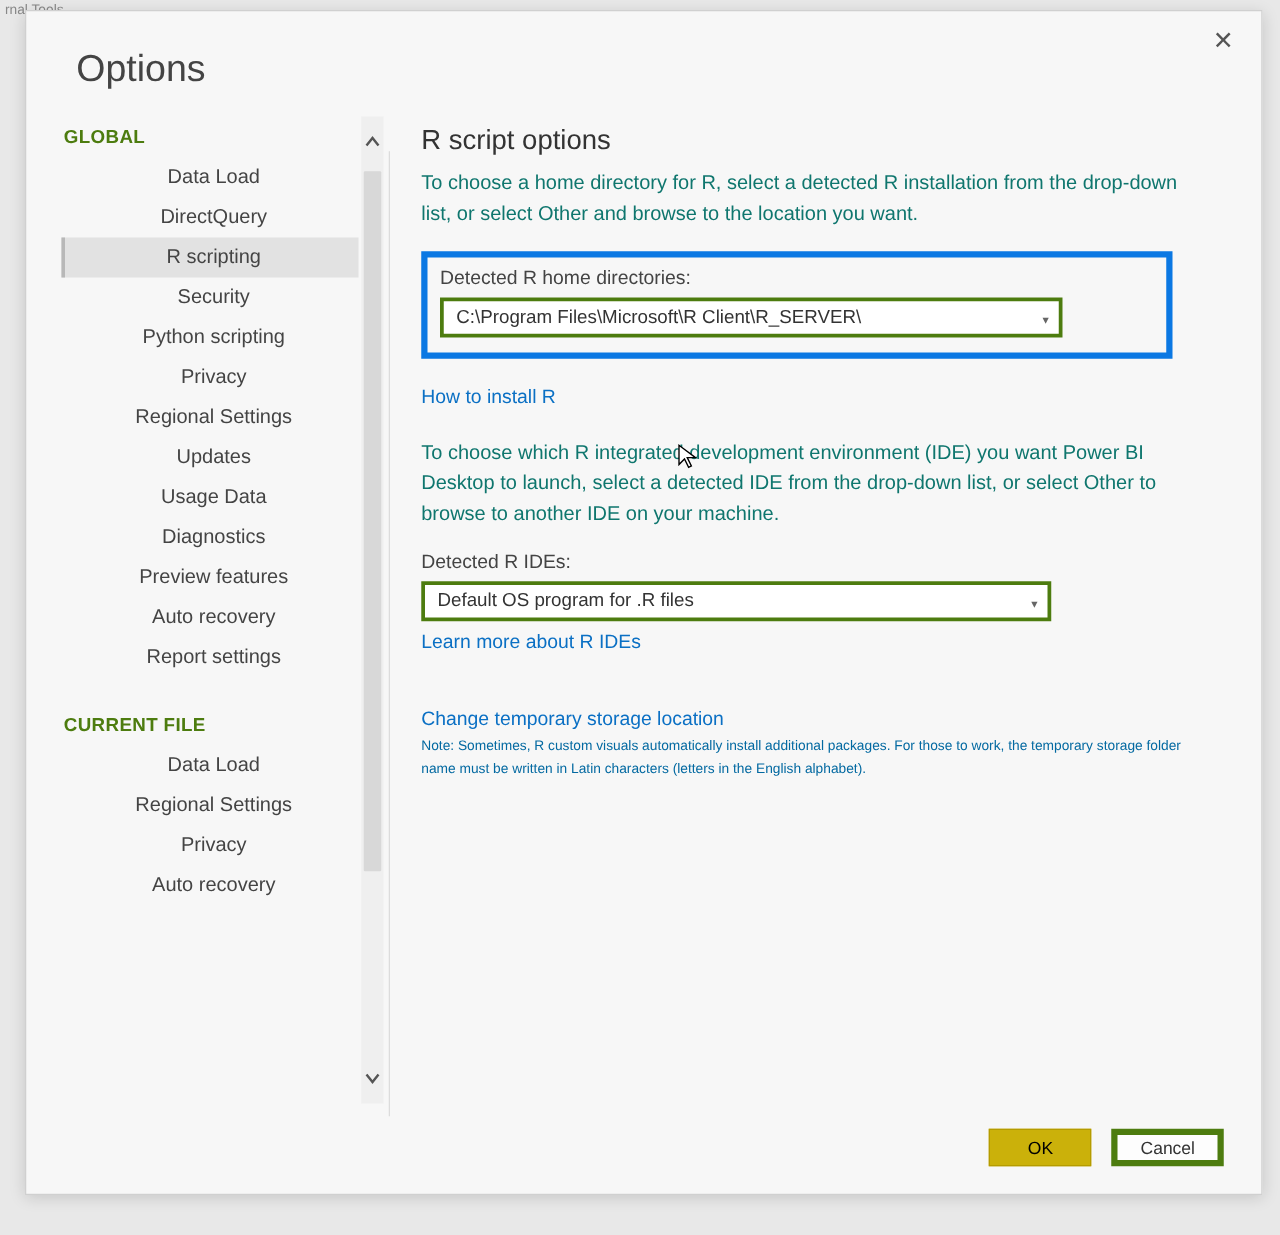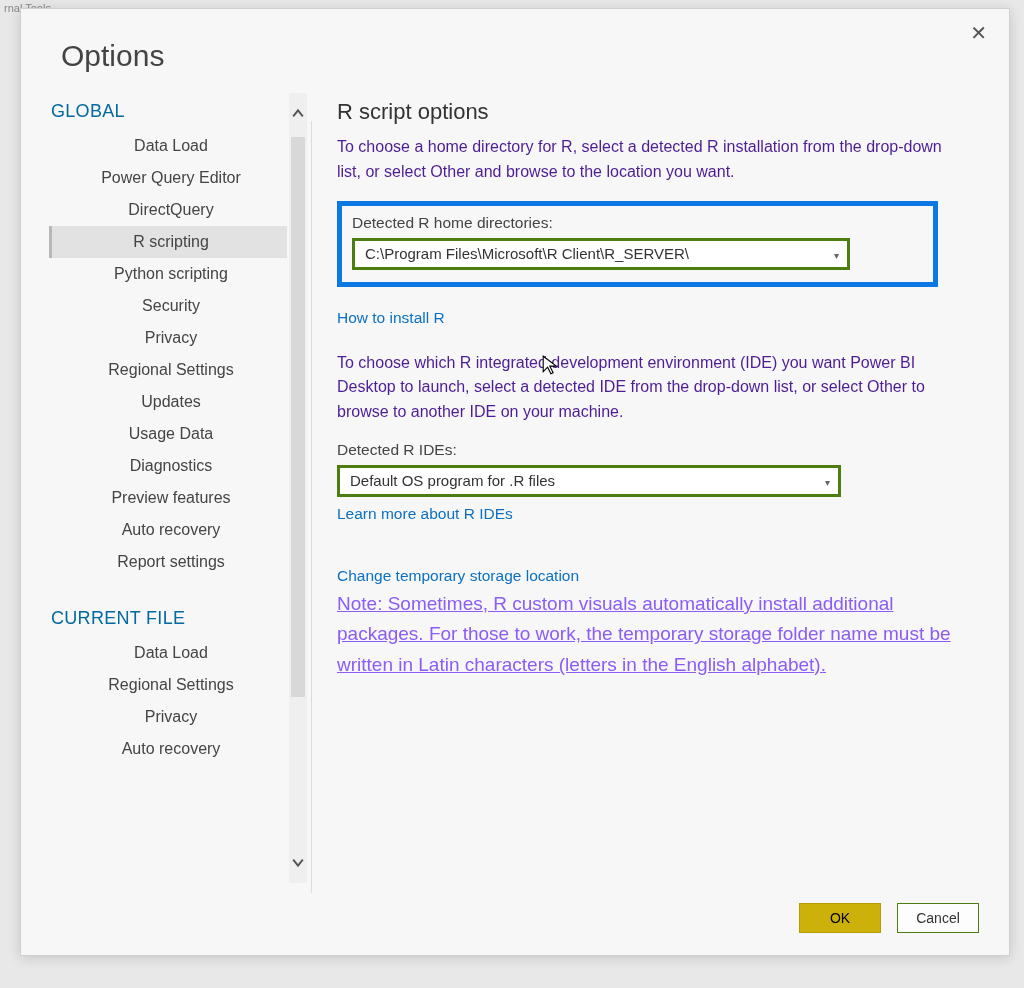--- a/index.html
+++ b/index.html
@@ -78,23 +78,23 @@
   .scroll-arrow.up { top: 12px; }
   .scroll-arrow.down { bottom: 12px; }
   .scrollbar-thumb {
     position: absolute;
     right: 2px; top: 44px;
     width: 14px; height: 560px;
     background: #d8d8d8;
     border-radius: 1px;
   }
   .sb-section {
-    font-size: 18px;
-    font-weight: 400;
-    color: #0369a1;
+    font-size: 15px;
+    font-weight: 700;
+    color: #4d7c0f;
     padding: 8px 10px 8px 2px;
     letter-spacing: .3px;
   }
   .sb-item {
     font-size: 16px;
     color: #444;
     padding: 7px 10px 7px 16px;
     cursor: pointer;
     white-space: nowrap;
     text-align: center;
@@ -115,21 +115,21 @@
   }
   .main h2 {
     font-size: 22px;
     font-weight: 400;
     color: #333;
     margin: 0 0 10px 0;
   }
   .main p {
     margin: 6px 0 16px 0;
     line-height: 1.55;
-    color: #4c1d95;
+    color: #0f766e;
   }
   .highlight-box {
     border: 5px solid #0b78e3;
     padding: 8px 10px 12px 10px;
     margin: 6px 0 14px 0;
     width: 601px;
     background: #f7f7f7;
   }
   .field-label {
     font-size: 15.5px;
@@ -152,43 +152,42 @@
     font-size: 10px; color: #666;
   }
   .link {
     color: #0b70c4;
     cursor: pointer;
     display: inline-block;
     margin: 8px 0 18px 0;
     font-size: 15.5px;
   }
   .note {
-    font-size: 19px;
+    font-size: 11px;
     line-height: 1.6;
-    color: #8b5cf6;
+    color: #0369a1;
     margin-top: 4px;
-    text-decoration: underline;
   }
   .cursor {
     position: absolute;
     left: 520px; top: 345px;
     pointer-events: none;
   }
   .cursor svg { width: 22px; height: 22px; }
 
   
   .footer {
     position: absolute;
     right: 30px; bottom: 22px;
     display: flex; gap: 16px;
   }
   .btn {
     min-width: 82px;
     height: 30px;
-    border: 1px solid #4d7c0f;
+    border: 5px solid #4d7c0f;
     background: #fdfdfd;
     font-size: 14px;
     color: #333;
     cursor: pointer;
     padding: 0 18px;
   }
   .btn.primary {
     background: #cbb10a;
     border: 1px solid #b59c00;
     color: #000;
@@ -214,25 +213,24 @@
   <div class="dlg-title">Options</div>
 
   <div class="vsep"></div>
 
   <div class="body">
     <div class="sidebar-wrap">
       <div class="sidebar">
 
         <div class="sb-section">GLOBAL</div>
         <div class="sb-item">Data Load</div>
-        <div class="sb-item">Power Query Editor</div>
         <div class="sb-item">DirectQuery</div>
         <div class="sb-item selected">R scripting</div>
+        <div class="sb-item">Security</div>
         <div class="sb-item">Python scripting</div>
-        <div class="sb-item">Security</div>
         <div class="sb-item">Privacy</div>
         <div class="sb-item">Regional Settings</div>
         <div class="sb-item">Updates</div>
         <div class="sb-item">Usage Data</div>
         <div class="sb-item">Diagnostics</div>
         <div class="sb-item">Preview features</div>
         <div class="sb-item">Auto recovery</div>
         <div class="sb-item">Report settings</div>
 
         <div class="sb-gap"></div>

